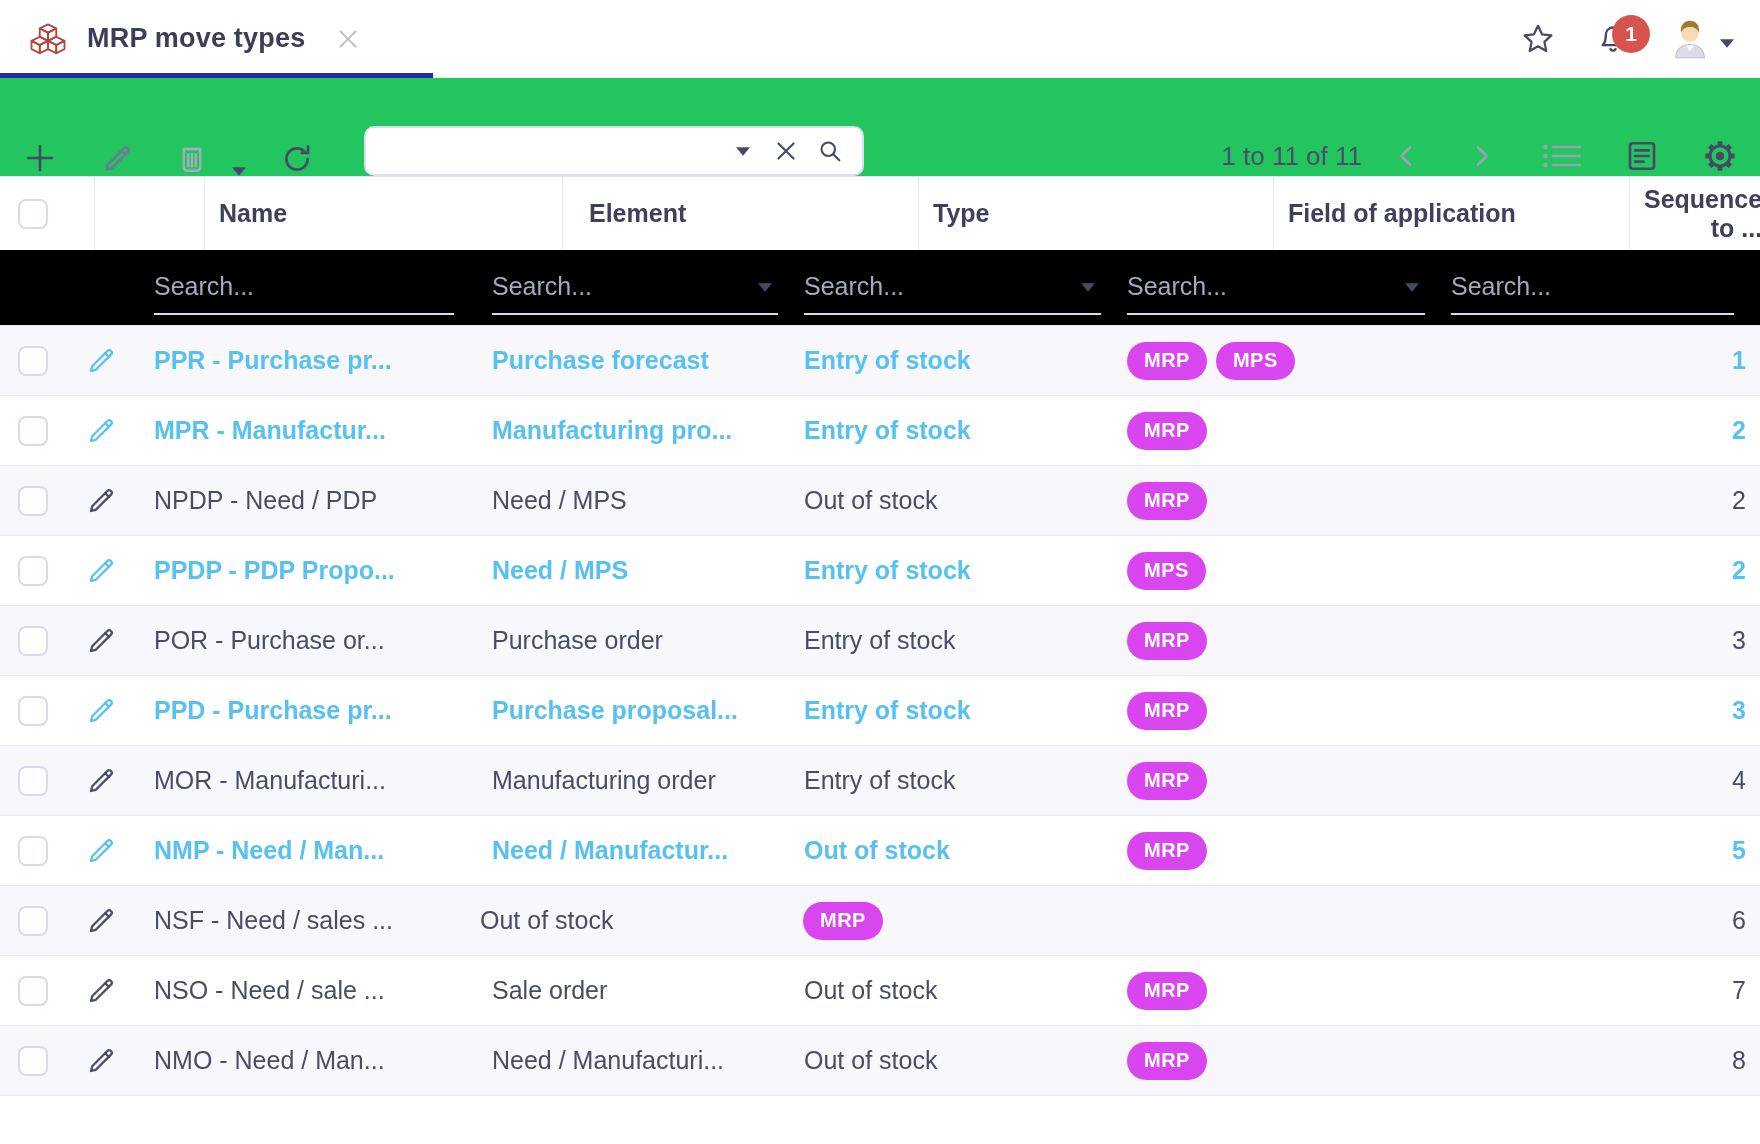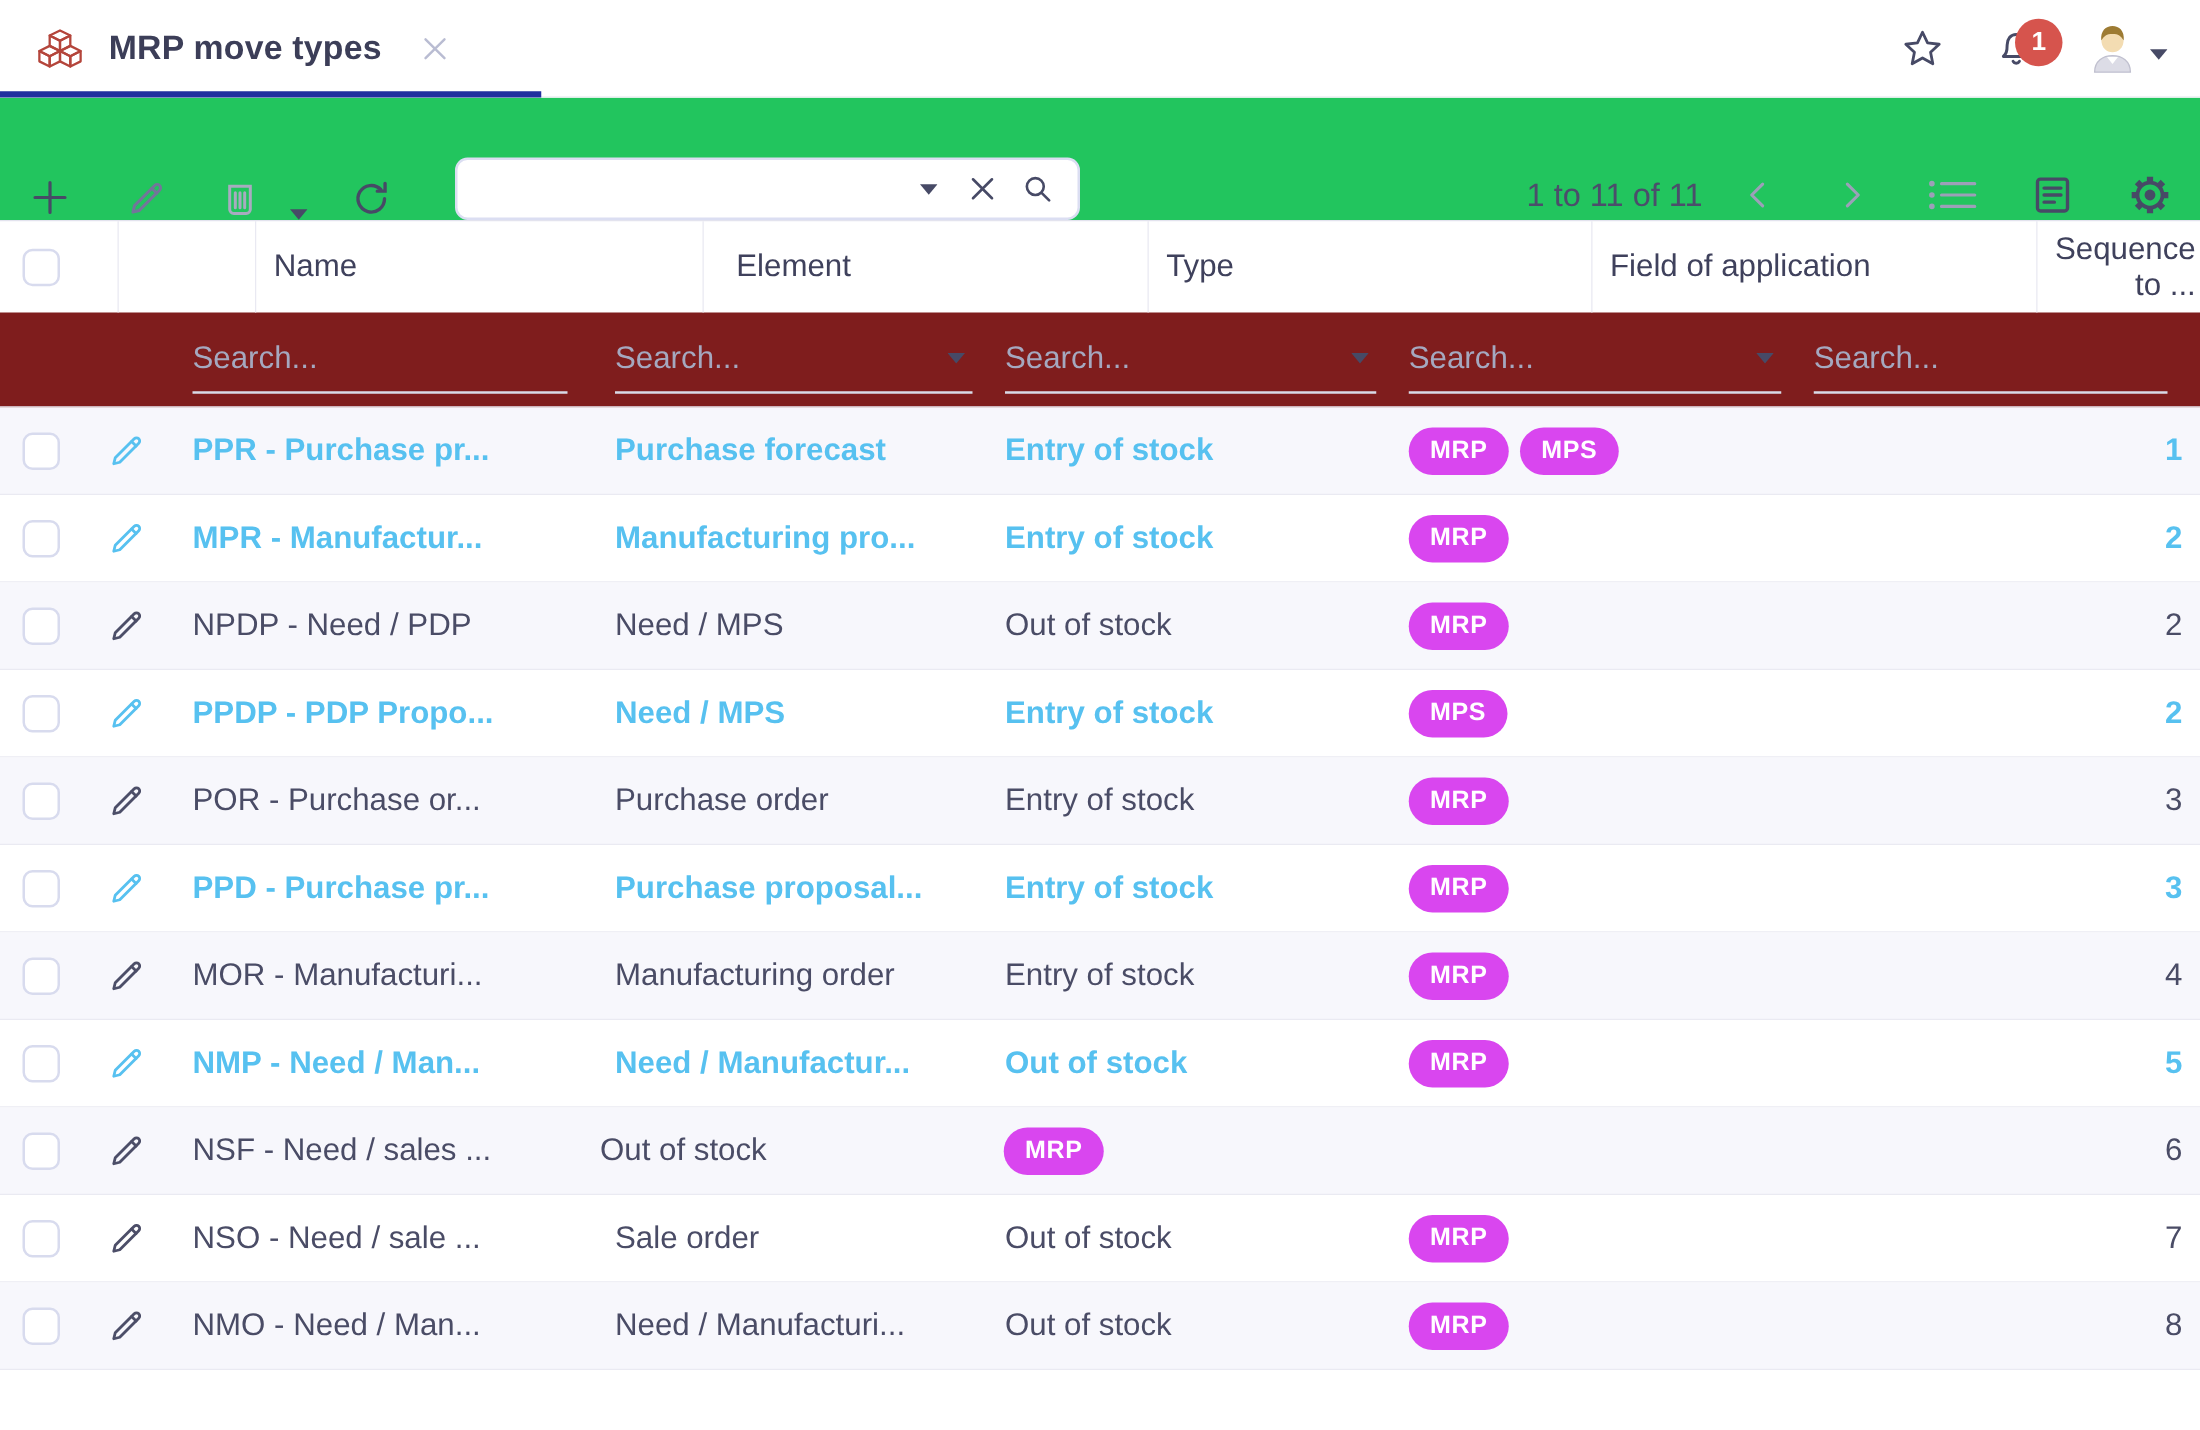--- a/index.html
+++ b/index.html
@@ -55,22 +55,22 @@
   .nav-next { margin-left:44px; }
   .icon-list { width:42px; height:34px; color:#9ca0b8; }
   .t-list { margin-left:46px; }
   .icon-doc { width:36px; height:36px; color:#474a66; }
   .t-doc { margin-left:40px; }
   .icon-gear { width:40px; height:40px; color:#474a66; }
   .t-gear { margin-left:40px; }
 
   
   .grid-header { height:74px; display:flex; align-items:center; border-top:1px solid #e3e3ee;
-    background:#fff; font-weight:400; color:#3f415c; font-size:25px;gap:32px; }
-  .grid-filters { height:76px; display:flex; align-items:stretch; background:#7f1d1d;
+    background:#fff; font-weight:700; color:#3f415c; font-size:25px;gap:32px; }
+  .grid-filters { height:76px; display:flex; align-items:stretch; background:#000000;
     border-bottom:1px solid #e7e7f1; }
   .col-check { width:62px; flex:0 0 auto; display:flex; align-items:center; }
   .col-edit  { width:78px; flex:0 0 auto; display:flex; align-items:center; justify-content:center; }
   .col-name  { width:326px; flex:0 0 auto; padding-left:14px; }
   .col-element { width:324px; flex:0 0 auto; padding-left:26px; }
   .col-type  { width:323px; flex:0 0 auto; padding-left:14px; }
   .col-field { width:324px; flex:0 0 auto; padding-left:14px; }
   .col-seq   { flex:1 1 auto; text-align:right; padding-right:14px; }
   .grid-header .col-name, .grid-header .col-element, .grid-header .col-type,
   .grid-header .col-field, .grid-header .col-seq, .grid-header .col-edit {

